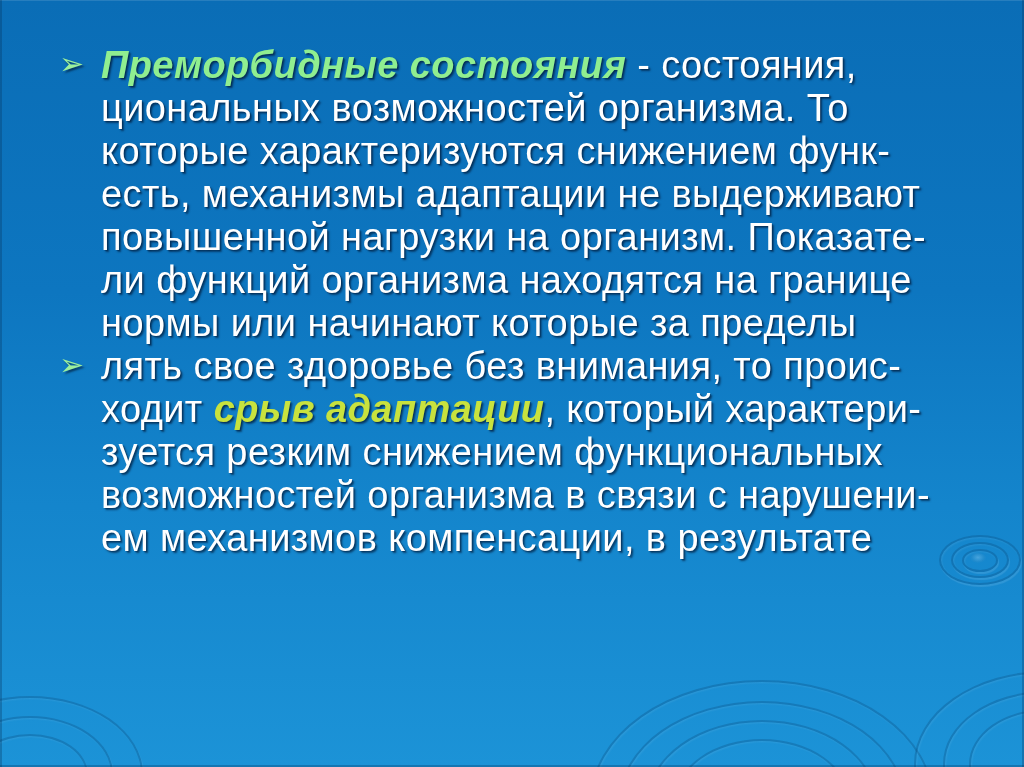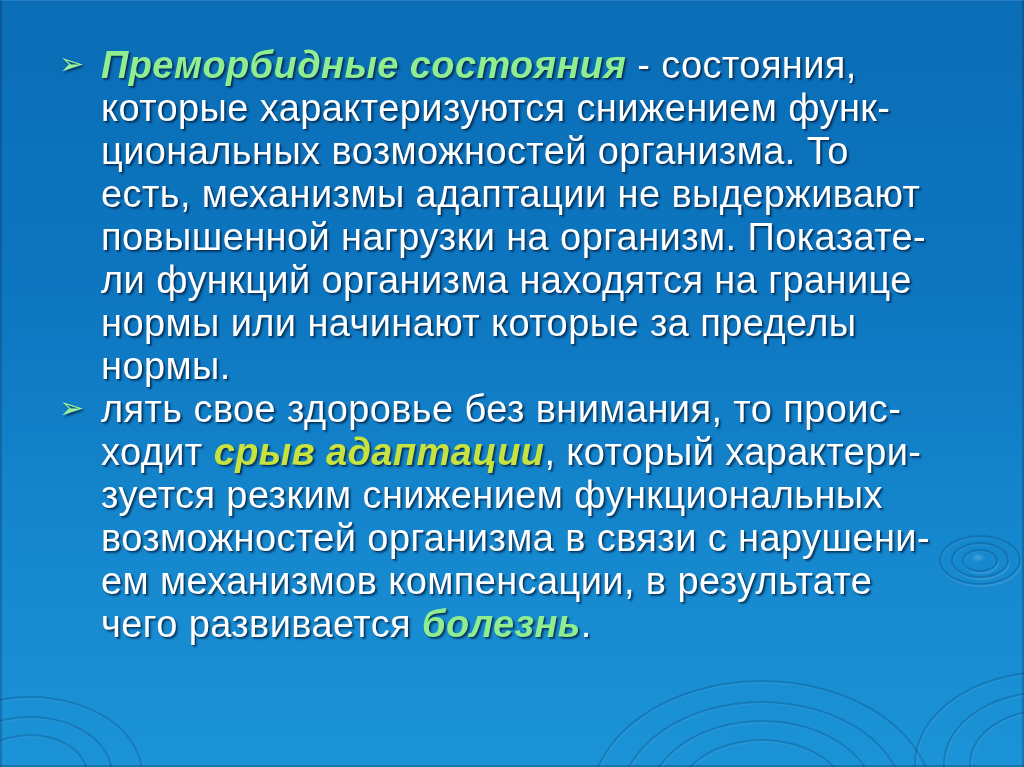--- a/index.html
+++ b/index.html
@@ -78,34 +78,32 @@
       <div class="ring" style="left: 969px; top: 709px; width: 152px; height: 106px;"></div>
       <div class="ring" style="left: -83px; top: 696px; width: 222px; height: 152px;"></div>
       <div class="ring" style="left: -53px; top: 716px; width: 162px; height: 112px;"></div>
       <div class="ring" style="left: -28px; top: 733.5px; width: 112px; height: 77px;"></div>
     </div>
   <div class="content">
       <div class="bullet-item">
         <span class="marker">➢</span>
         <div>
           <div class="line"><span class="seg-green">Преморбидные состояния</span><span class="seg-white"> - состояния,</span></div>
+          <div class="line"><span class="seg-white">циональных возможностей организма. То</span></div>
           <div class="line"><span class="seg-white">которые характеризуются снижением функ-</span></div>
-          <div class="line"><span class="seg-white">циональных возможностей организма. То</span></div>
           <div class="line"><span class="seg-white">есть, механизмы адаптации не выдерживают</span></div>
           <div class="line"><span class="seg-white">повышенной нагрузки на организм. Показате-</span></div>
           <div class="line"><span class="seg-white">ли функций организма находятся на границе</span></div>
           <div class="line"><span class="seg-white">нормы или начинают которые за пределы</span></div>
-          <div class="line"><span class="seg-white">нормы.</span></div>
         </div>
       </div>
       <div class="bullet-item">
         <span class="marker">➢</span>
         <div>
           <div class="line"><span class="seg-white">лять свое здоровье без внимания, то проис-</span></div>
           <div class="line"><span class="seg-white">ходит </span><span class="seg-yellow">срыв адаптации</span><span class="seg-white">, который характери-</span></div>
           <div class="line"><span class="seg-white">зуется резким снижением функциональных</span></div>
           <div class="line"><span class="seg-white">возможностей организма в связи с нарушени-</span></div>
           <div class="line"><span class="seg-white">ем механизмов компенсации, в результате</span></div>
-          <div class="line"><span class="seg-white">чего развивается </span><span class="seg-green">болезнь</span><span class="seg-white">.</span></div>
         </div>
       </div>
     </div>
 </div>
 
 </body></html>

